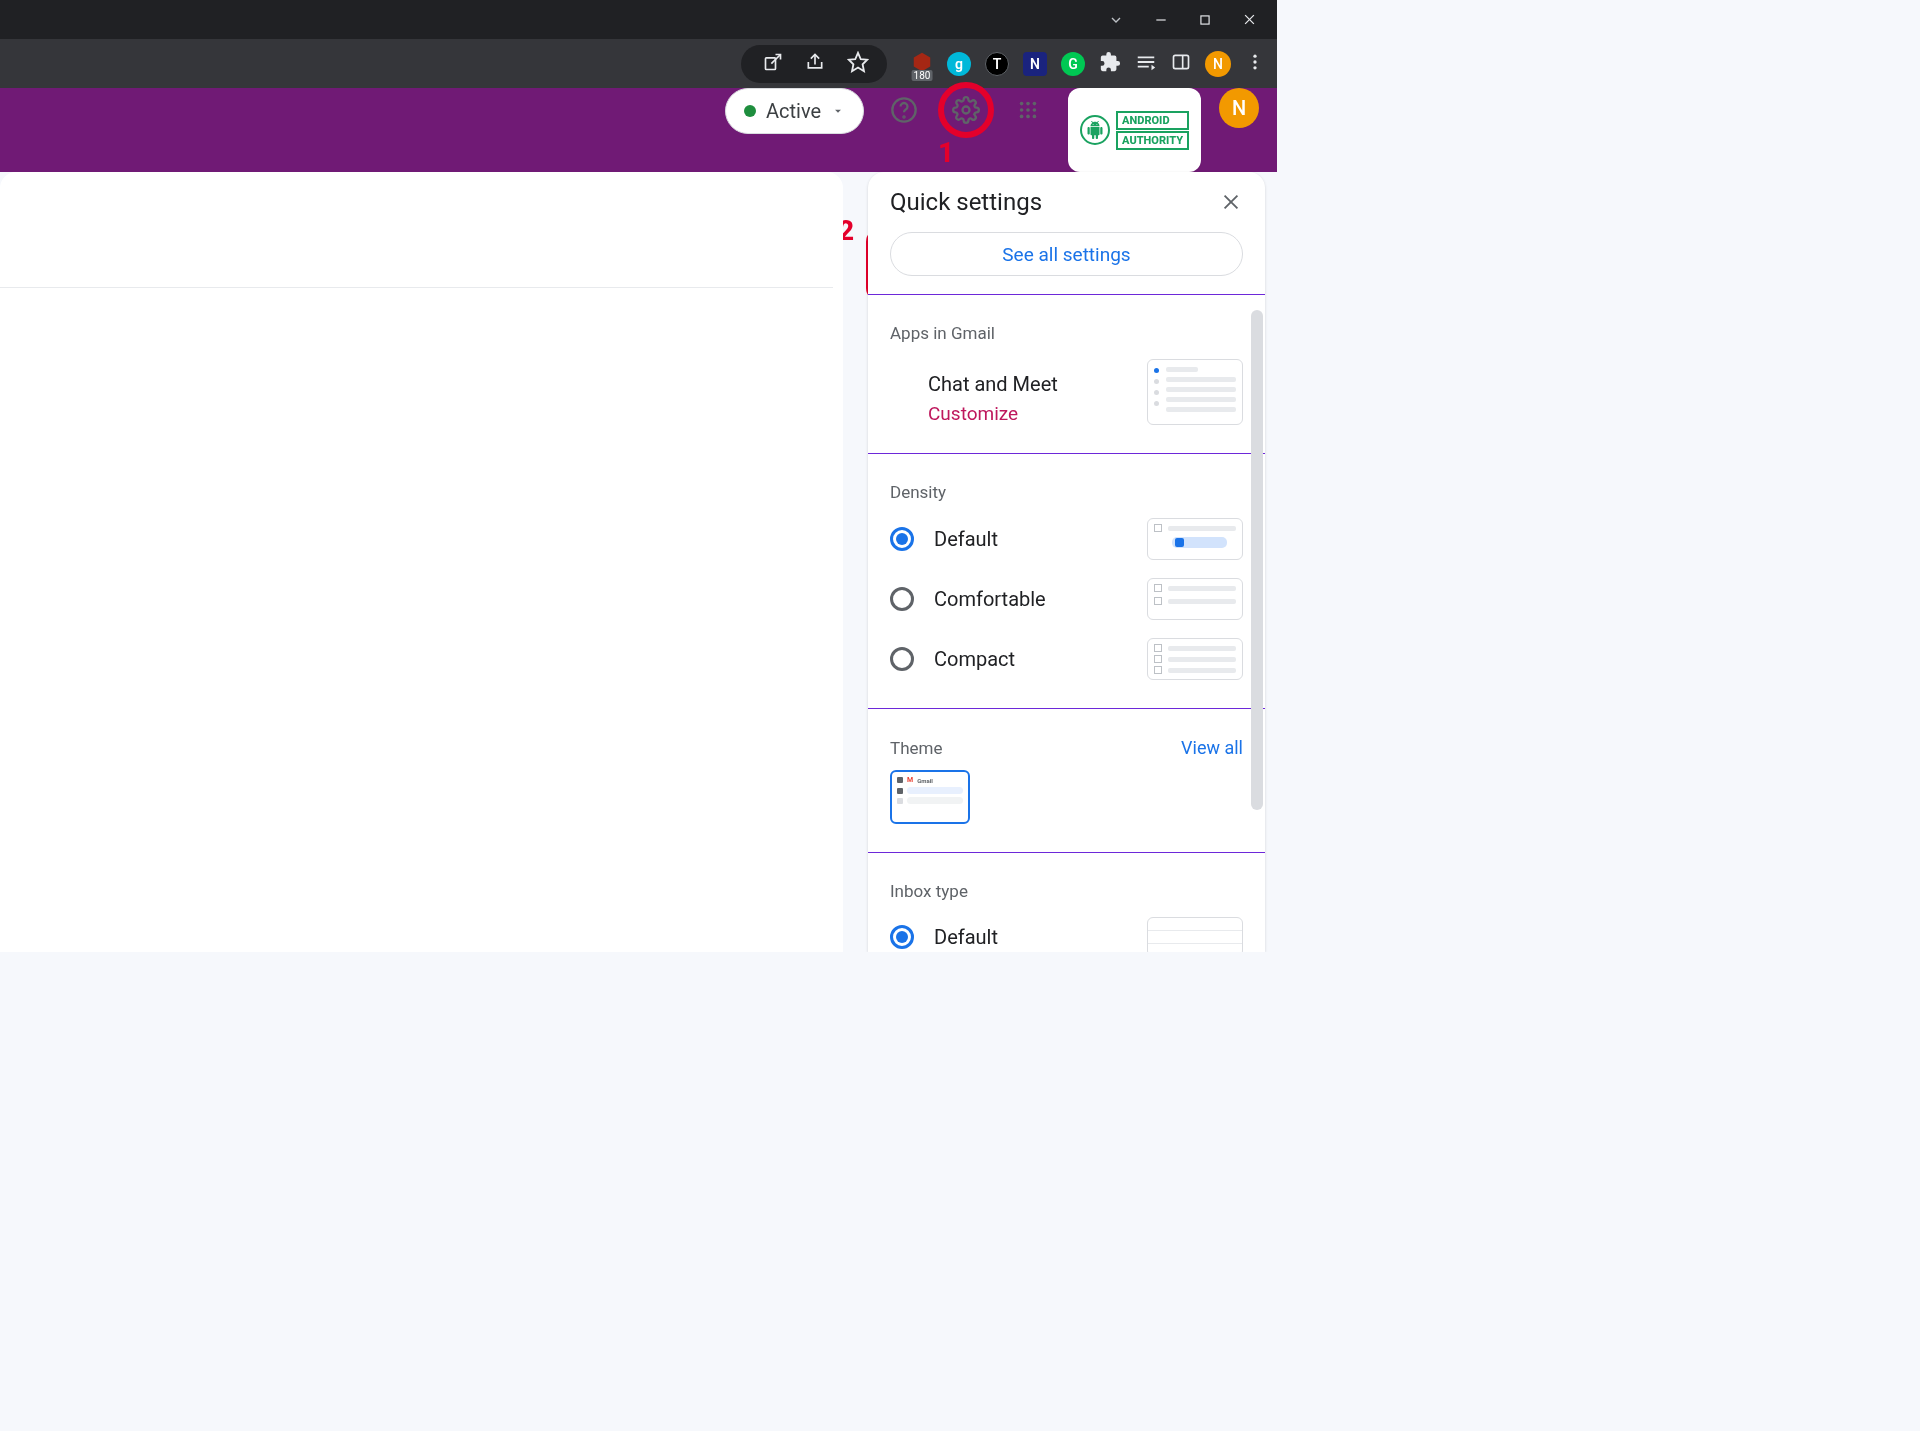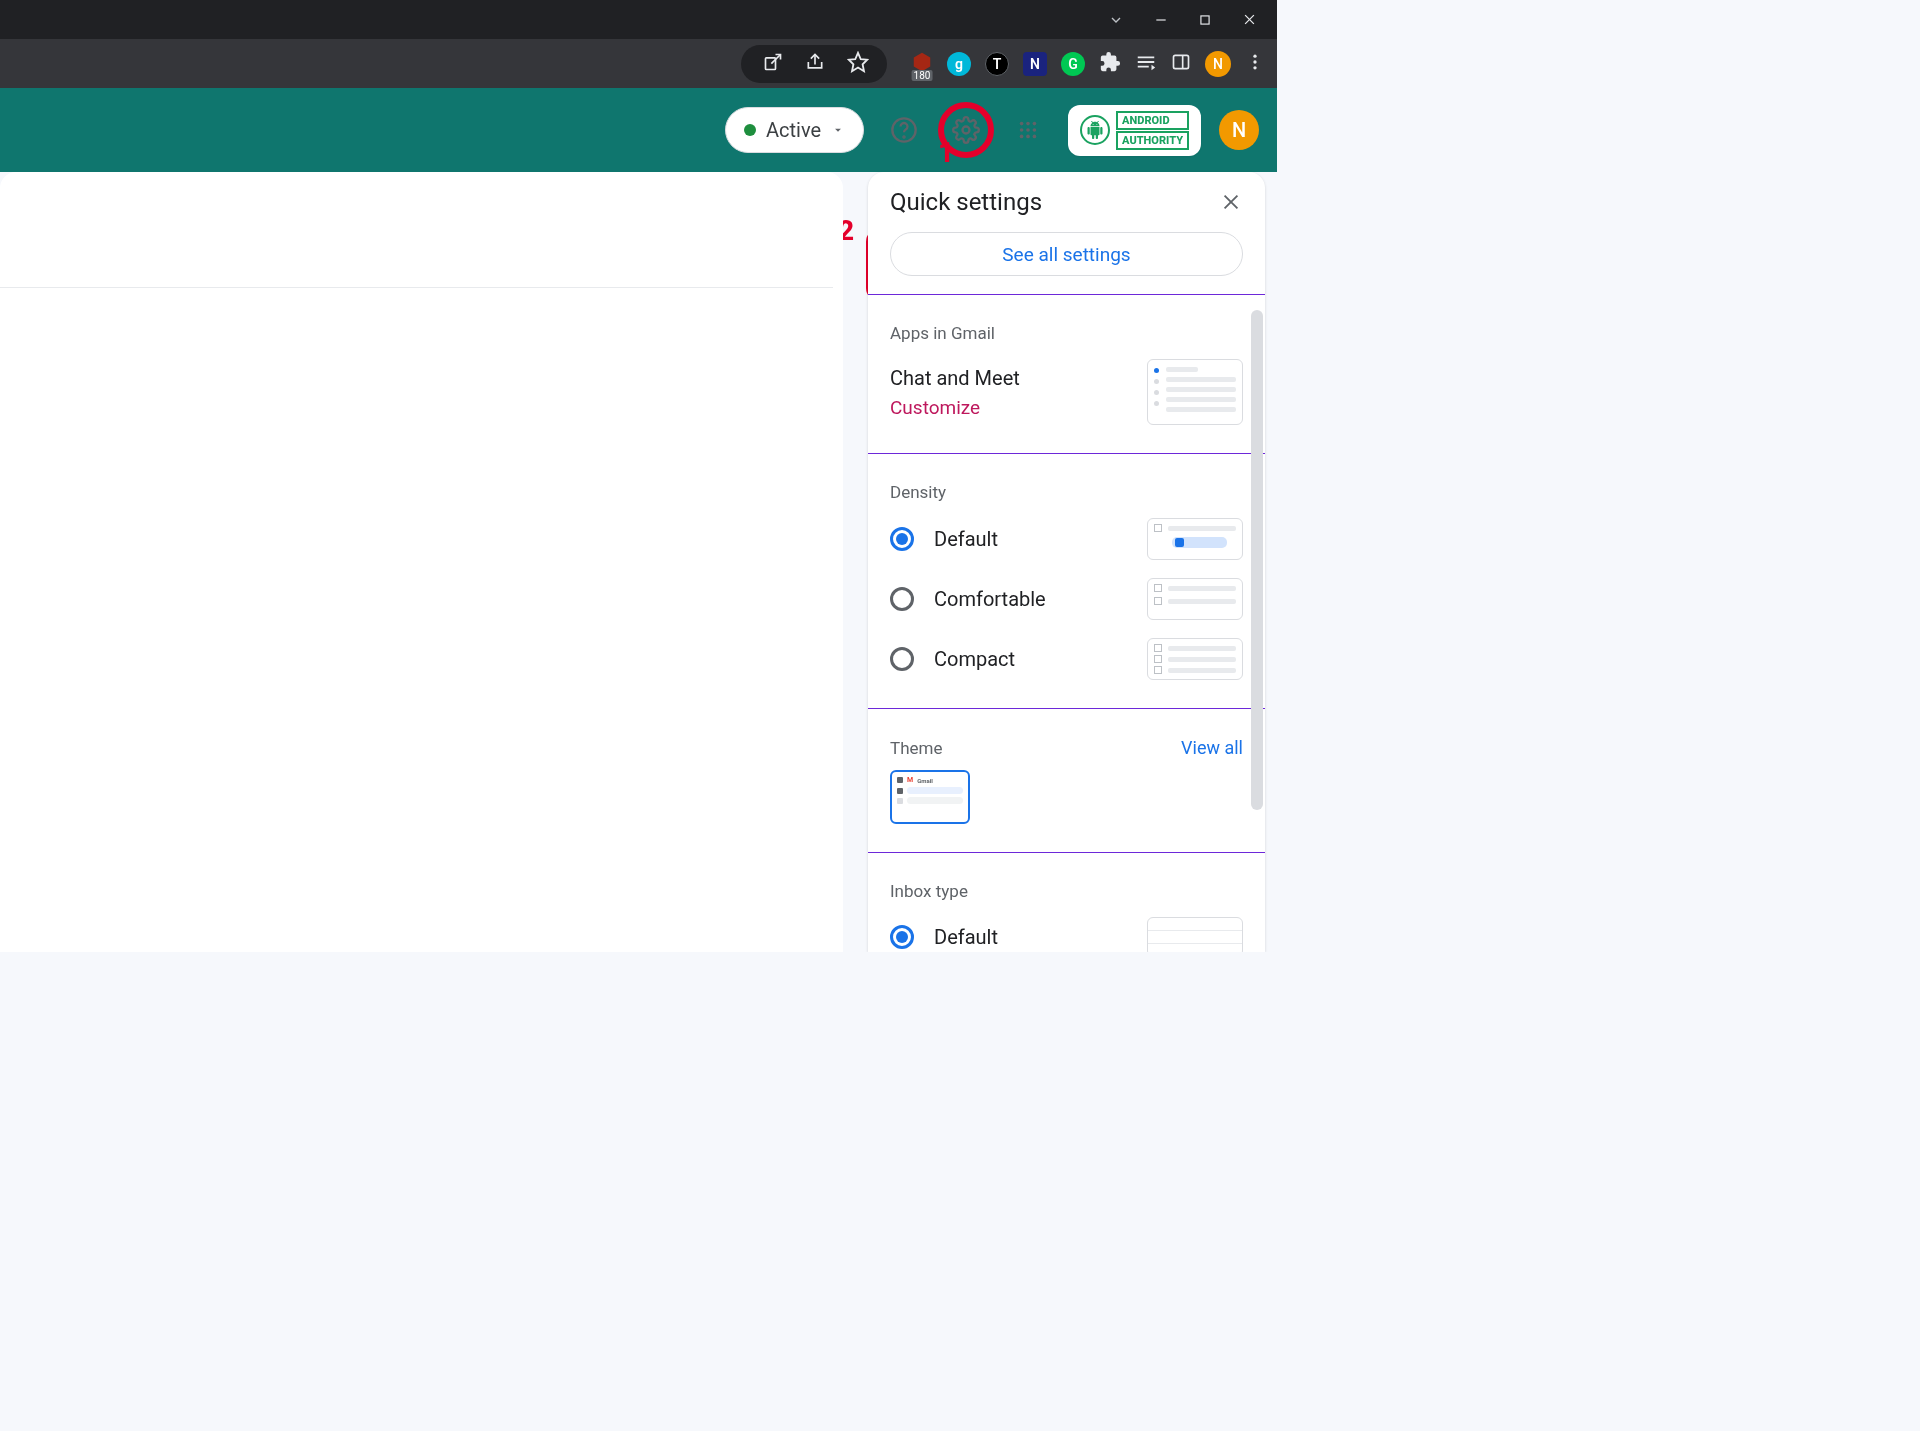--- a/index.html
+++ b/index.html
@@ -58,24 +58,23 @@
   }
   .avatar-small {
     width:26px;height:26px;border-radius:50%;background:#f29900;
     color:#fff;display:flex;align-items:center;justify-content:center;
     font-size:14px;font-weight:500;
   }
 
   
   .appheader {
     height: 84px;
-    background: #0f766e;
+    background: #701a75;
     display: flex;
     justify-content: flex-end;
-    align-items: center;
     padding-right: 18px;
     gap: 18px;
   }
   .status-pill {
     border: 1px solid #dadce0;
     background: #fff;
     border-radius: 24px;
     height: 46px;
     padding: 0 18px;
     display: flex; align-items: center; gap: 10px;
@@ -151,21 +150,21 @@
   .qs-title { font-size:24px; color:#202124; }
   .qs-close { width:24px;height:24px;cursor:pointer;display:flex;align-items:center;justify-content:center;}
   .see-all-btn {
     margin: 4px 22px 18px 22px;
     border:1px solid #dadce0; border-radius:24px;
     height:44px; display:flex;align-items:center;justify-content:center;
     color:#1a73e8; font-size:19px; cursor:pointer;
   }
   .qs-section { border-top:1px solid #6d28d9; padding:28px 22px; }
   .qs-section-title { color:#5f6368; font-size:17px; margin-bottom:16px; }
-  .apps-row { display:flex;justify-content:space-between;align-items:center; }
+  .apps-row { display:flex;justify-content:space-between;align-items:flex-end;margin-left:38px; }
   .apps-text .name { font-size:20px; color:#202124; margin-bottom:6px; }
   .apps-text .link { font-size:19px; color:#be185d; cursor:pointer; }
   .preview-box {
     width:96px;height:66px;border:1px solid #dadce0;border-radius:6px;
     background:#fff; padding:6px; display:flex; gap:4px;
   }
   .preview-box .dots { width:8px; display:flex; flex-direction:column; gap:6px; padding-top:2px;}
   .preview-box .dots span{width:5px;height:5px;border-radius:50%;background:#dadce0;}
   .preview-box .dots span:first-child{background:#1a73e8;}
   .preview-box .lines{flex:1;display:flex;flex-direction:column;gap:5px;padding-top:1px;}

